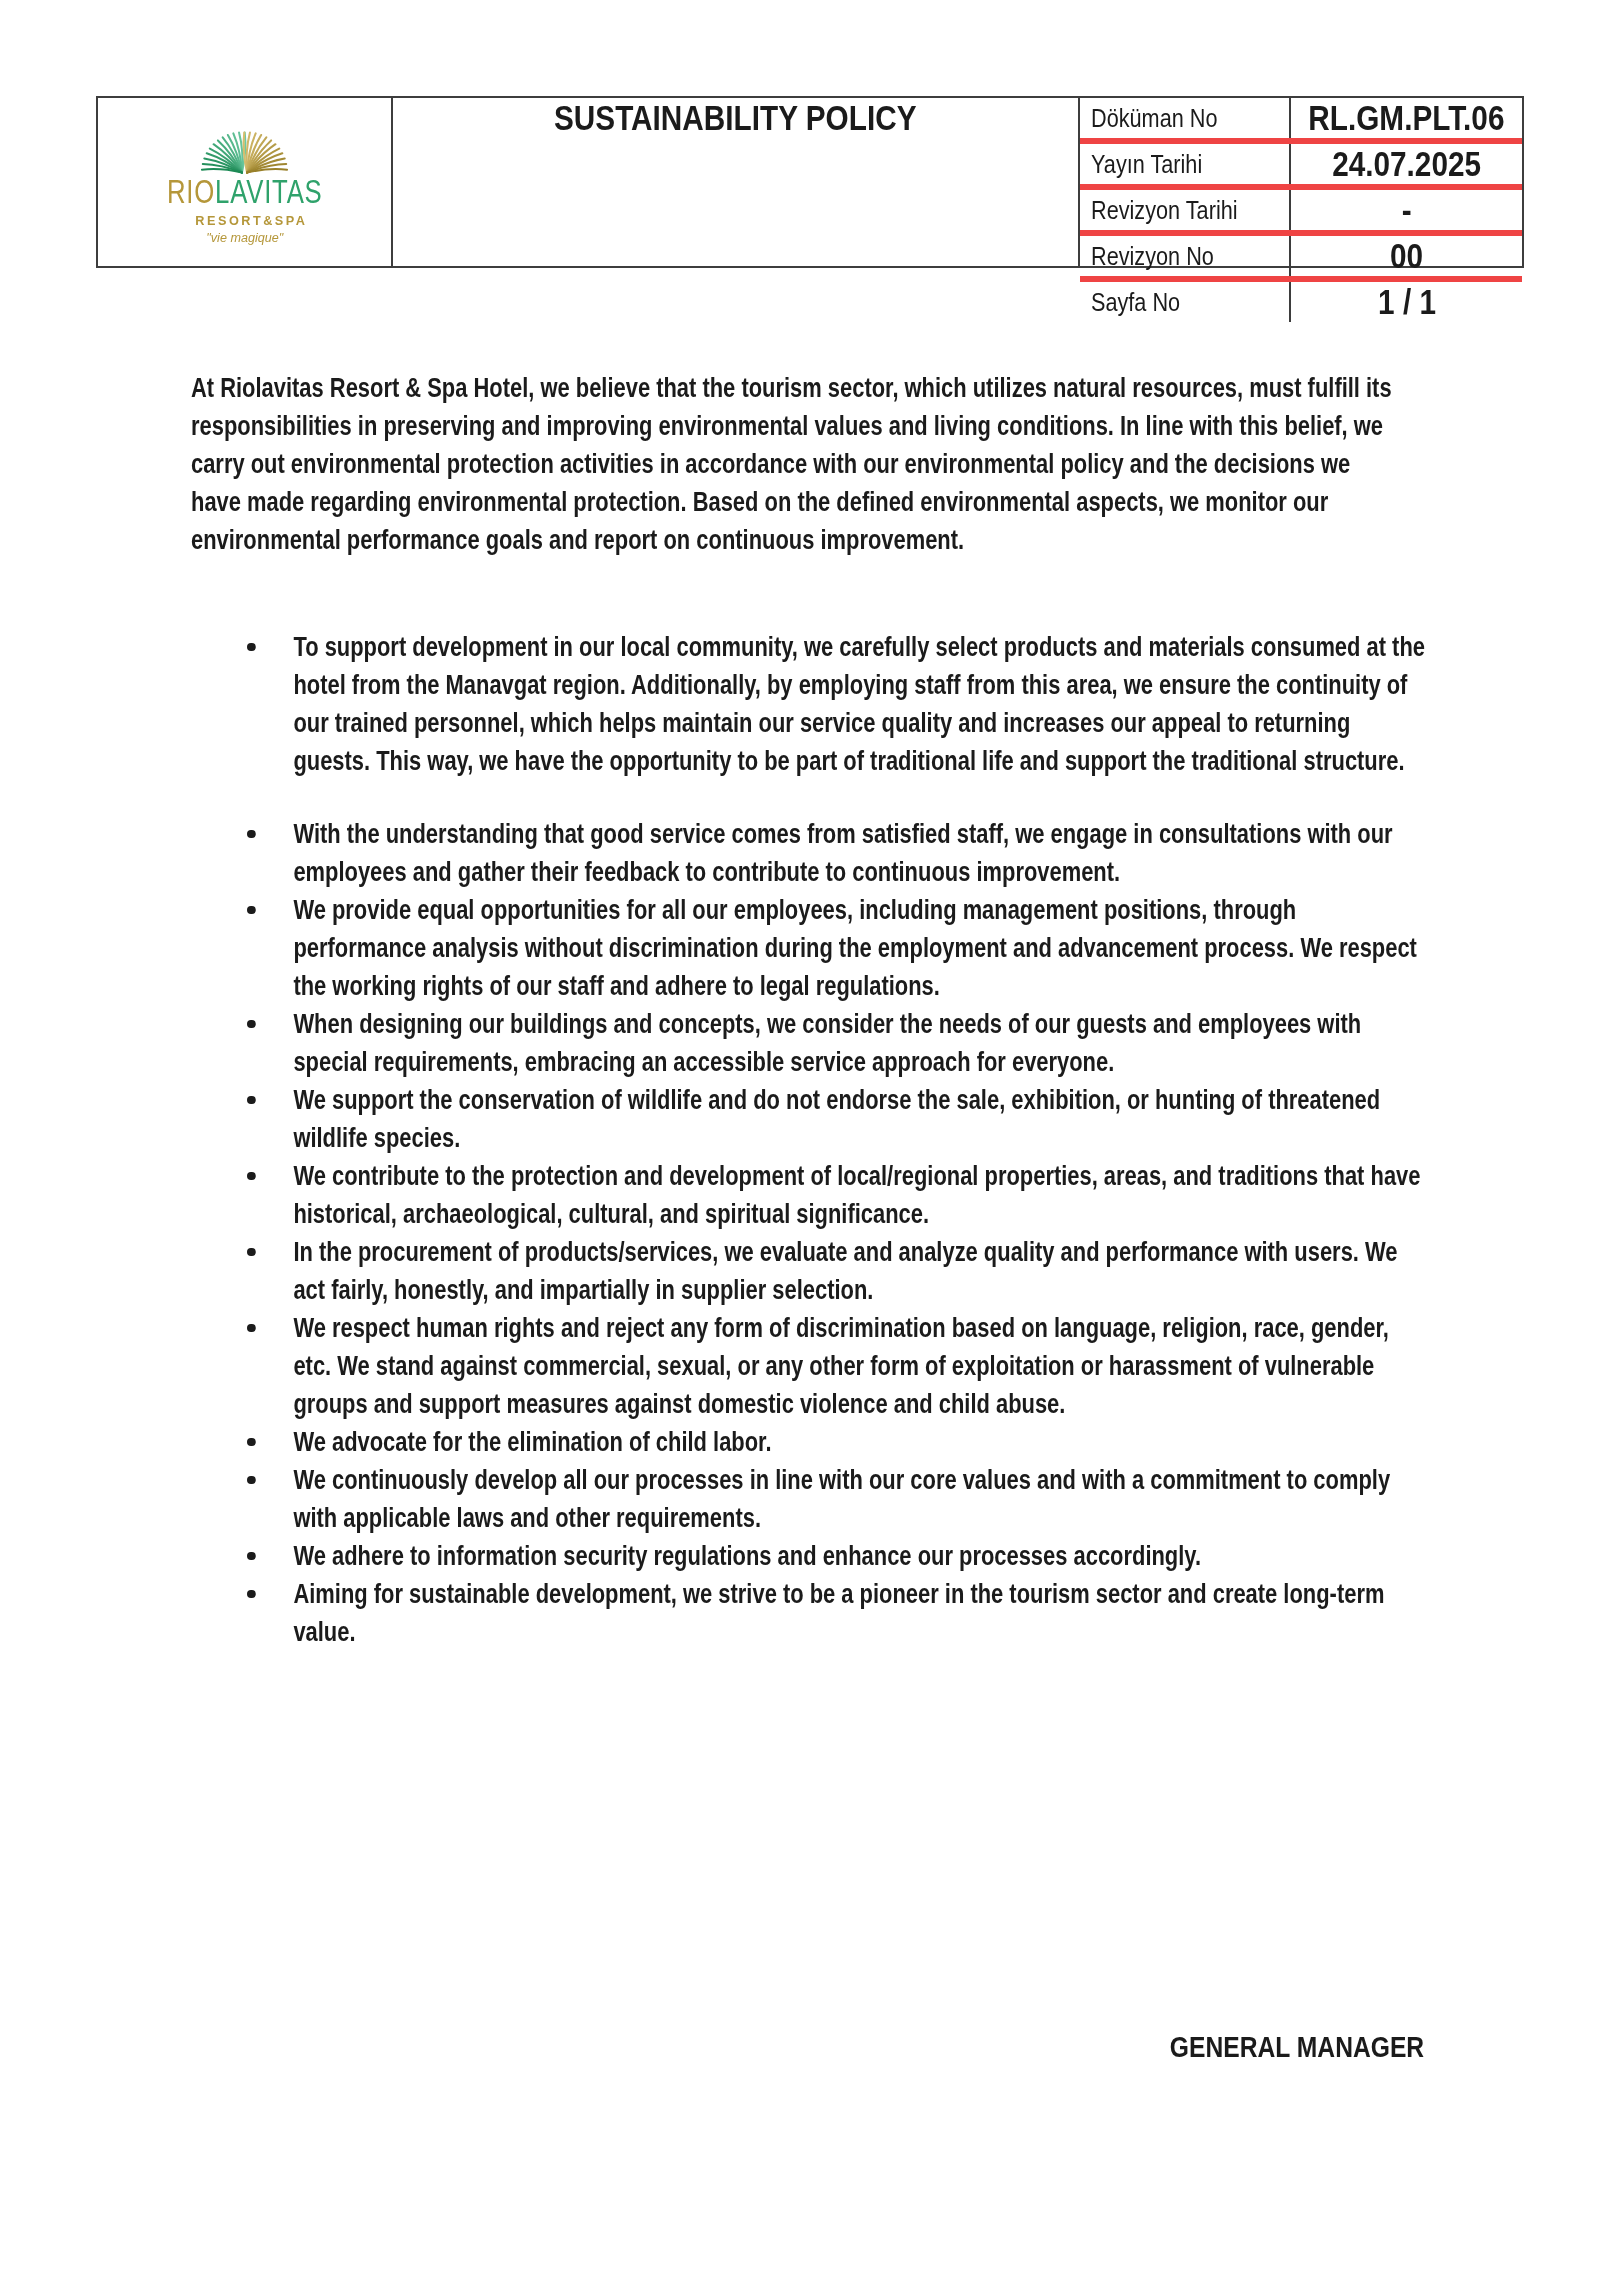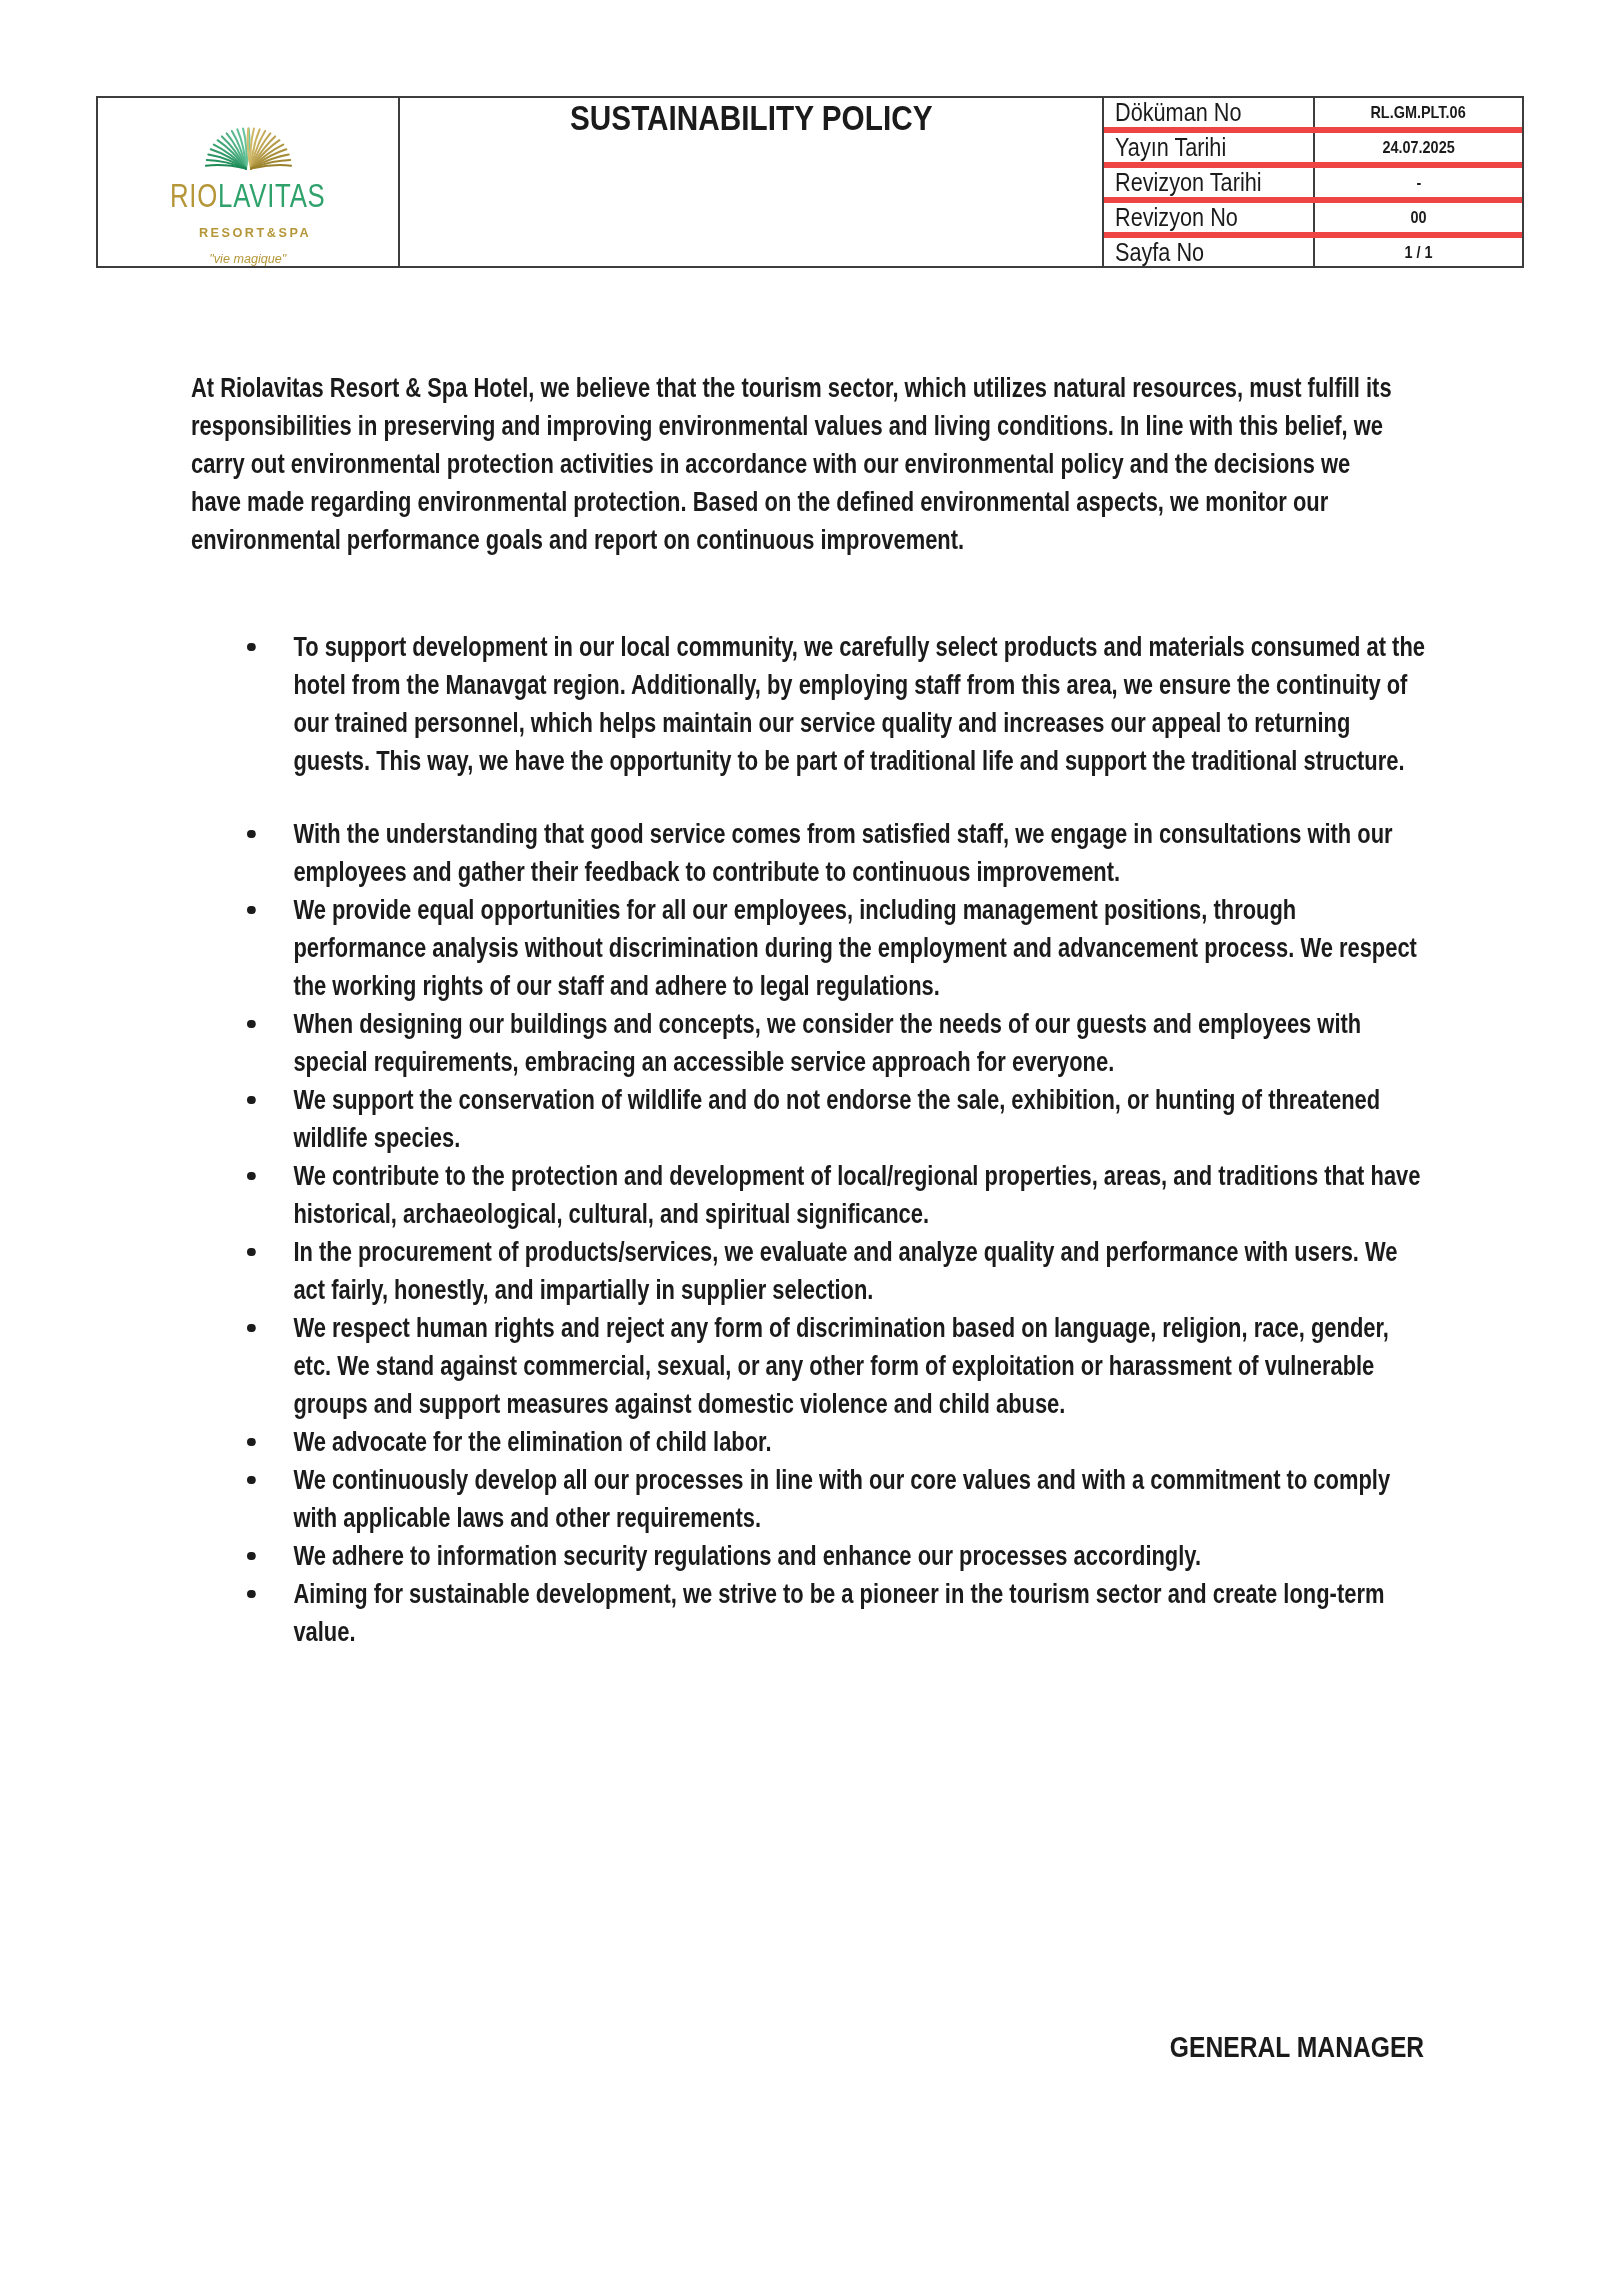--- a/index.html
+++ b/index.html
@@ -7,21 +7,21 @@
     width:1621px;height:2293px;position:relative;background:#ffffff;
     font-family:"Liberation Sans",sans-serif;color:#1b1b1b;overflow:hidden;
   }
   
   .header{
     position:absolute;left:96px;top:96px;width:1428px;height:172px;
     border:2px solid #3d3d3d;display:flex;box-sizing:border-box;background:#fff;
   }
   .logo-cell{
     width:300px;box-sizing:border-box;display:flex;flex-direction:column;
-    align-items:center;justify-content:flex-end;padding-top:2px;gap:8px;
+    align-items:center;justify-content:center;padding-top:2px;
   }
   .logo-fans{width:145px;height:57px;display:block;}
   .logo-wordmark{
     font-size:33px;font-weight:400;line-height:31px;white-space:nowrap;
     transform:scaleX(0.78);transform-origin:center;letter-spacing:1px;margin-top:-2px;
   }
   .logo-rio{color:#b5973a;}
   .logo-lavitas{color:#2fa26b;}
   .logo-sub{
     font-size:12.7px;font-weight:bold;color:#b5973a;letter-spacing:2.5px;
@@ -42,21 +42,21 @@
   .meta-cell{flex:1;box-sizing:border-box;border-left:2px solid #3d3d3d;display:flex;flex-direction:column;}
   .meta-row{flex:1;display:flex;box-sizing:border-box;border-top:6px solid #ef4444;}
   .meta-row:first-child{border-top:none;}
   .meta-label{
     width:209px;box-sizing:border-box;display:flex;align-items:center;
     padding-left:10.8px;font-weight:normal;font-size:25.5px;white-space:nowrap;
   }
   .meta-label span{transform:scaleX(0.85);transform-origin:left center;display:inline-block;}
   .meta-value{
     flex:1;box-sizing:border-box;border-left:2px solid #3d3d3d;
-    display:flex;align-items:center;justify-content:center;font-weight:bold;font-size:17px;white-space:nowrap;
+    display:flex;align-items:center;justify-content:center;font-weight:bold;font-size:35px;white-space:nowrap;
   }
   .meta-value span{transform:scaleX(0.85);transform-origin:center;display:inline-block;}
   
   .content{
     position:absolute;left:191px;top:369px;width:1550px;
     font-size:27.4px;font-weight:bold;line-height:38px;
     transform:scaleX(0.80);transform-origin:left top;
   }
   .intro{margin:0;width:1513px;}
   ul.bullets{list-style:none;margin:69px 0 0 0;padding:0;width:1550px;}

